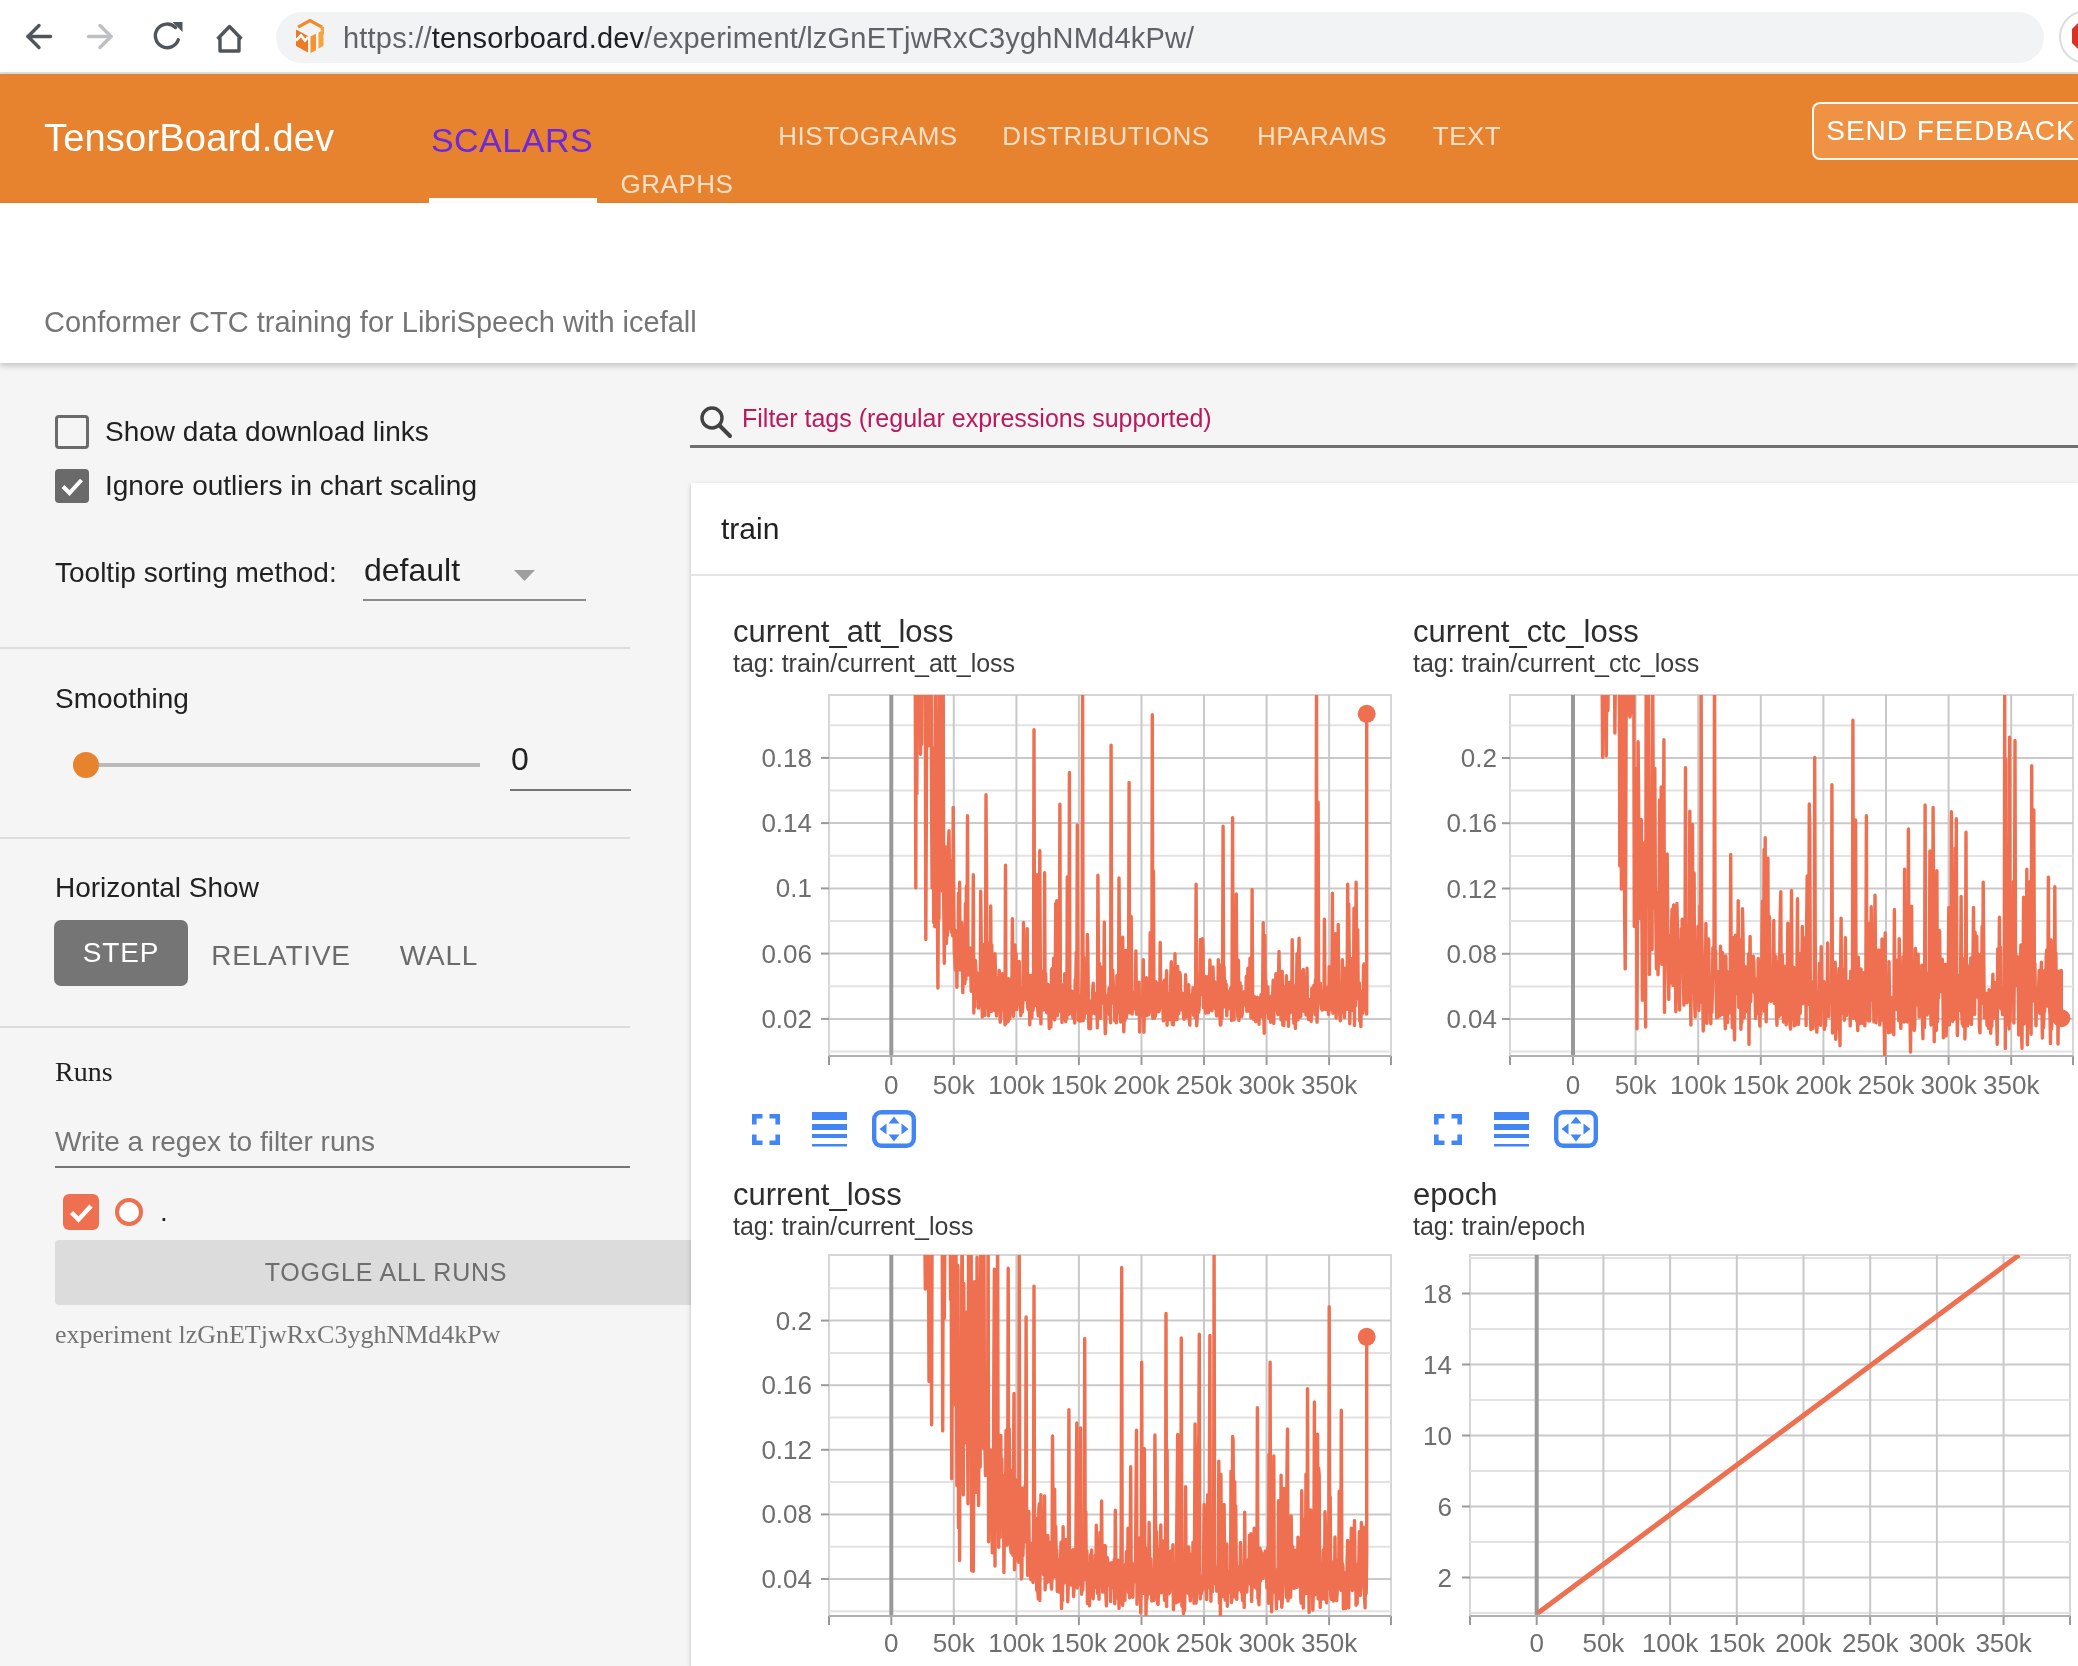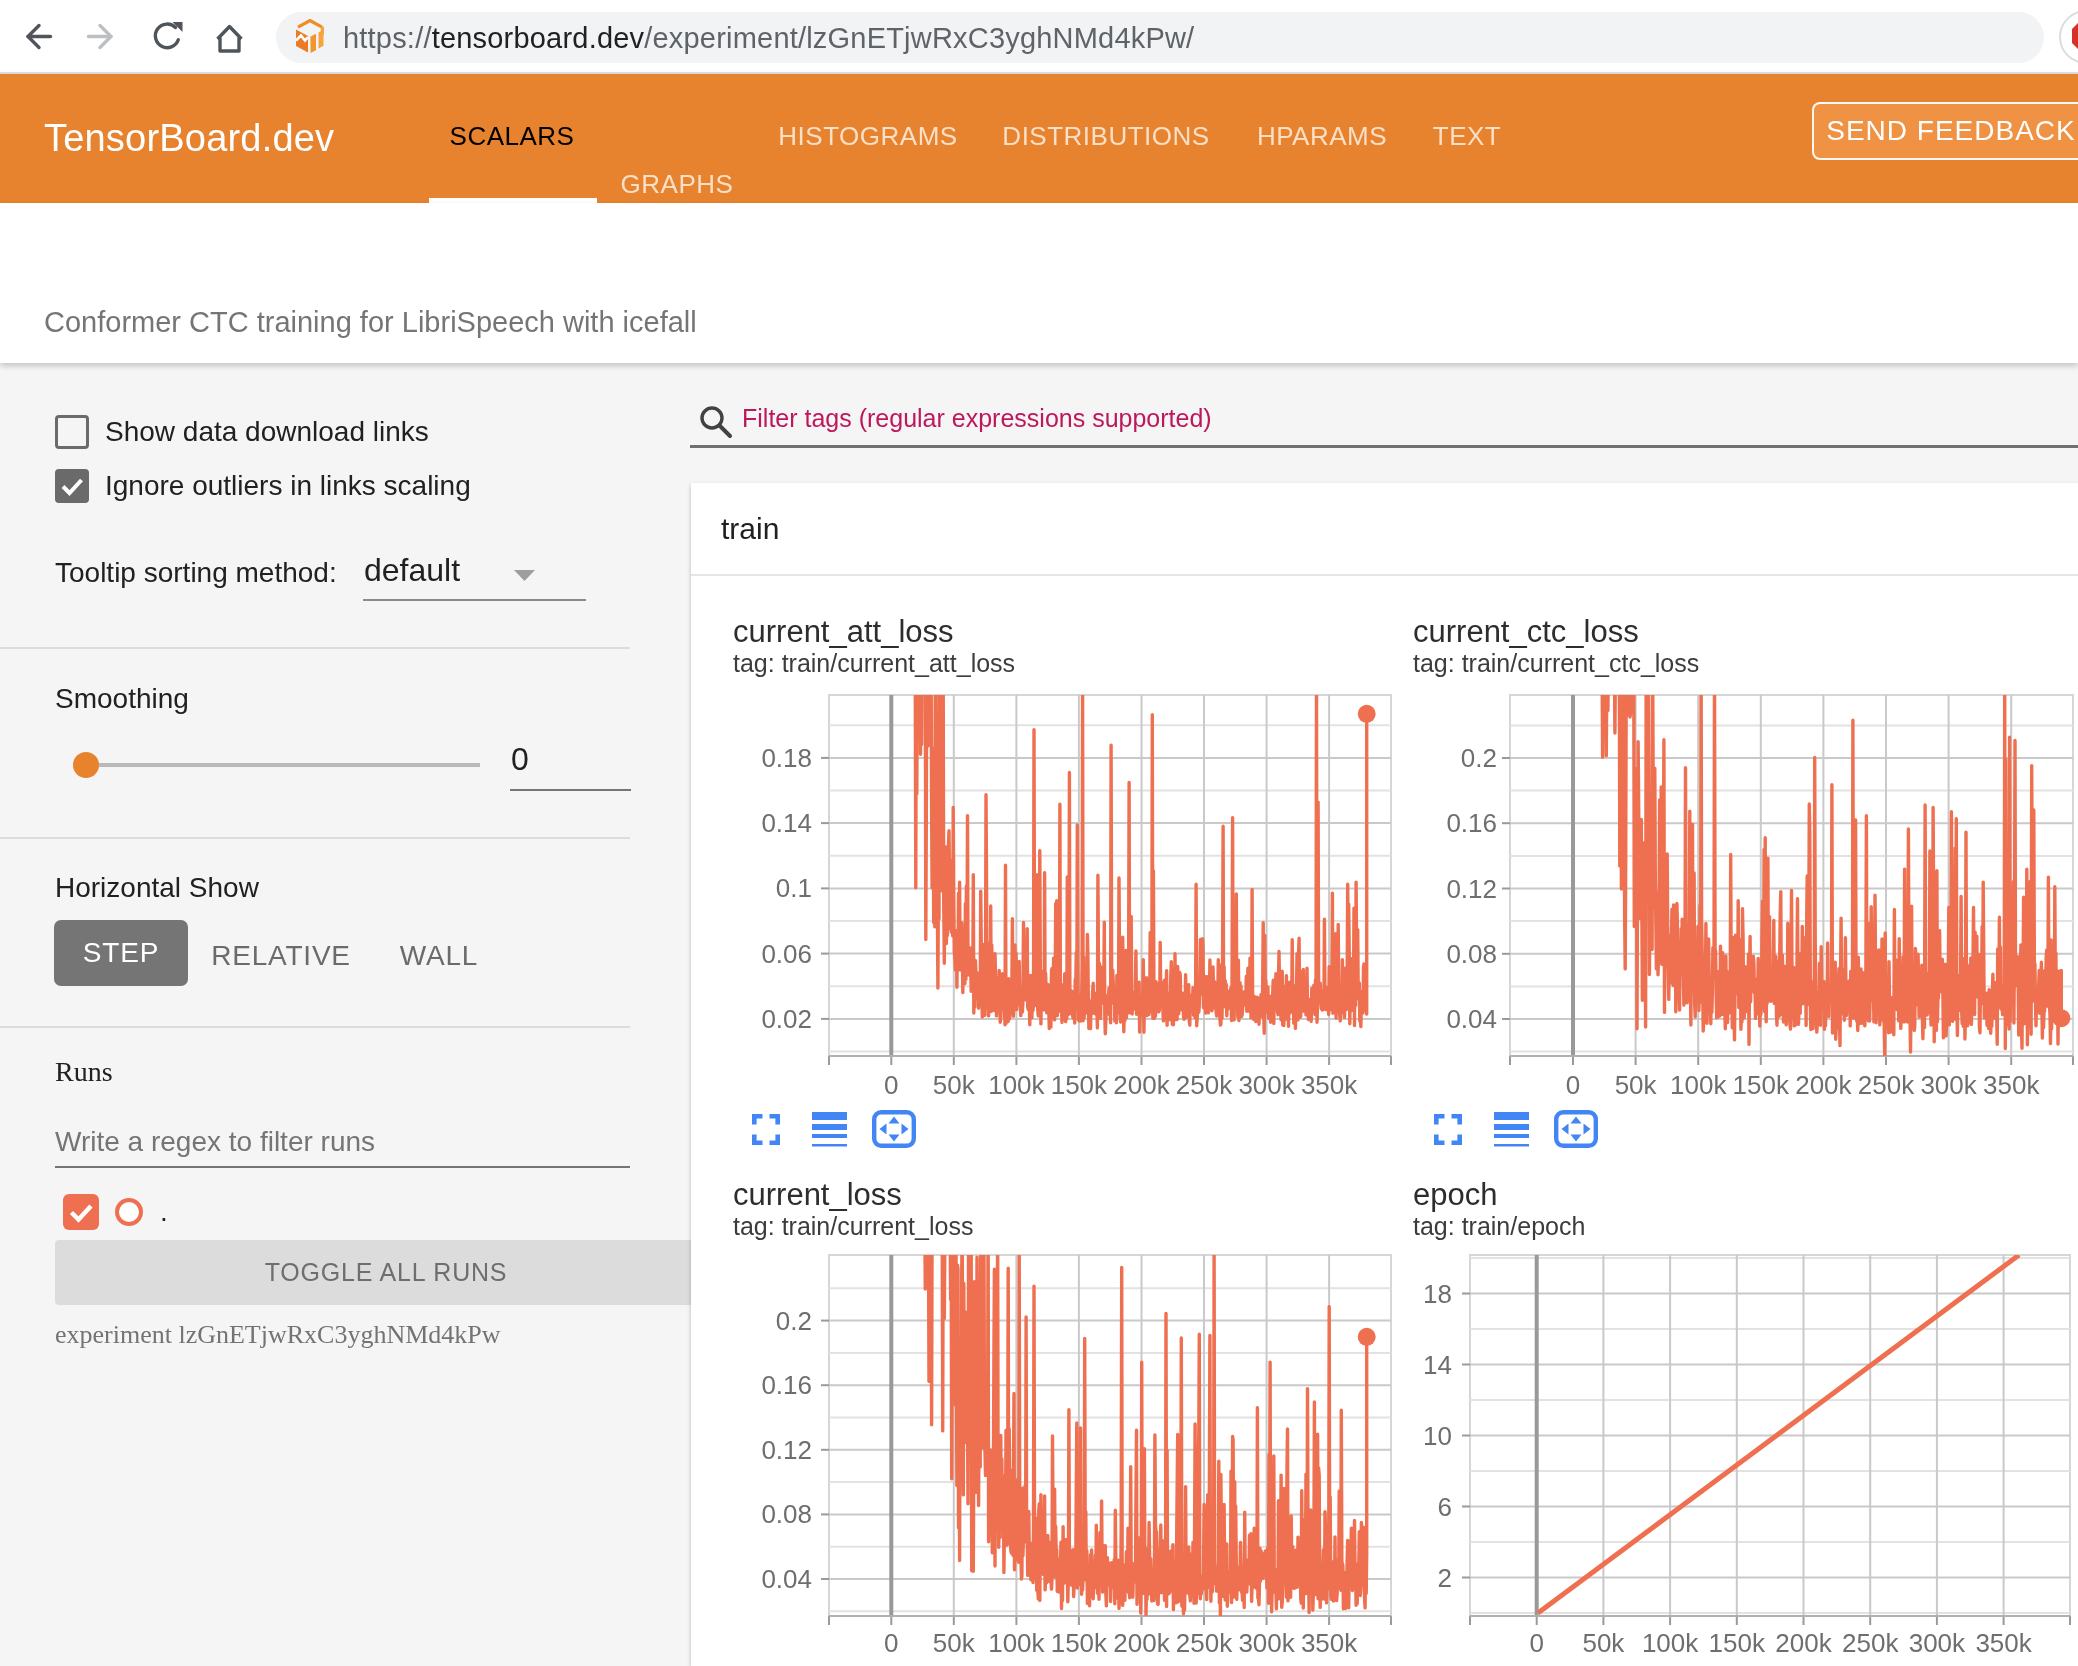--- a/index.html
+++ b/index.html
@@ -38,38 +38,38 @@
 </svg>
 <div class="abs" style="left:343px;top:22px;font-size:29px;color:#5f6368;letter-spacing:.2px;">https://<span style="color:#202124;">tensorboard.dev</span>/experiment/lzGnETjwRxC3yghNMd4kPw/</div>
 <svg class="abs" style="left:2052px;top:8px" width="26" height="58" viewBox="0 0 26 58">
   <circle cx="34" cy="29" r="26" fill="#fff" stroke="#dadce0" stroke-width="2"></circle>
   <path d="M27 14l14 0 7 7v14l-7 7h-14l-7-7v-14z" fill="#d93025"></path>
 </svg>
 
 <div class="abs" style="left:0;top:74px;width:2078px;height:129px;background:#e7832e;box-shadow:0 4px 8px rgba(0,0,0,.28);"></div>
 <div class="abs" style="left:44px;top:74px;height:129px;display:flex;align-items:center;color:#fff;font-size:38px;font-weight:500;letter-spacing:.2px;">TensorBoard.dev</div>
 <div class="abs" style="left:429px;top:198px;width:168px;height:5px;background:#fff;"></div>
-<div class="abs nav" style="left:512px;top:121px;transform:translateX(-50%);color:#000000;font-size:26px;letter-spacing:.5px;">SCALARS</div>
+<div class="abs nav" style="left:512px;top:121px;transform:translateX(-50%);color:#6d28d9;font-size:34px;letter-spacing:.5px;">SCALARS</div>
 <div class="abs nav" style="left:677px;top:121px;transform:translateX(-50%);color:rgba(255,246,238,.8);font-size:26px;letter-spacing:.5px;margin-top:48px;">GRAPHS</div>
 <div class="abs nav" style="left:868px;top:121px;transform:translateX(-50%);color:rgba(255,246,238,.8);font-size:26px;letter-spacing:.5px;">HISTOGRAMS</div>
 <div class="abs nav" style="left:1106px;top:121px;transform:translateX(-50%);color:rgba(255,246,238,.8);font-size:26px;letter-spacing:.5px;">DISTRIBUTIONS</div>
 <div class="abs nav" style="left:1322px;top:121px;transform:translateX(-50%);color:rgba(255,246,238,.8);font-size:26px;letter-spacing:.5px;">HPARAMS</div>
 <div class="abs nav" style="left:1467px;top:121px;transform:translateX(-50%);color:rgba(255,246,238,.8);font-size:26px;letter-spacing:.5px;">TEXT</div>
 <div class="abs" style="left:1812px;top:102px;width:278px;height:58px;background:#f09243;border:2px solid rgba(255,255,255,.95);border-radius:8px;color:#fff;font-size:28px;letter-spacing:1px;display:flex;align-items:center;justify-content:center;">SEND FEEDBACK</div>
 
 <div class="abs" style="left:0;top:203px;width:2078px;height:160px;background:#fff;box-shadow:0 3px 6px rgba(0,0,0,.2);"></div>
 <div class="abs" style="left:44px;top:306px;color:#757575;font-size:29px;">Conformer CTC training for LibriSpeech with icefall</div>
 
 <div class="abs" style="left:55px;top:415px;width:34px;height:34px;border:3px solid #6b6b6b;border-radius:4px;"></div>
 <div class="abs" style="left:105px;top:415px;height:34px;display:flex;align-items:center;color:#212121;font-size:28px;">Show data download links</div>
 <svg class="abs" style="left:55px;top:469px" width="34" height="34" viewBox="0 0 34 34">
     <rect width="34" height="34" rx="4" fill="#6a6a6a"></rect>
     <path d="M8 17.5l6.5 6.5L26.5 11" fill="none" stroke="#fff" stroke-width="4"></path>
   </svg>
-<div class="abs" style="left:105px;top:469px;height:34px;display:flex;align-items:center;color:#212121;font-size:28px;">Ignore outliers in links scaling</div>
+<div class="abs" style="left:105px;top:469px;height:34px;display:flex;align-items:center;color:#212121;font-size:28px;">Ignore outliers in chart scaling</div>
 <div class="abs" style="left:55px;top:557px;color:#212121;font-size:28px;">Tooltip sorting method:</div>
 <div class="abs" style="left:364px;top:552px;color:#212121;font-size:32px;">default</div>
 <svg class="abs" style="left:514px;top:570px" width="21" height="11" viewBox="0 0 21 11">
     <path d="M0 0h21L10.5 11z" fill="#9e9e9e"></path>
   </svg>
 <div class="abs" style="left:363px;top:599px;width:223px;height:2px;background:#8a8a8a;"></div>
 <div class="abs" style="left:0;top:647px;width:630px;height:2px;background:#dcdcdc;"></div>
 <div class="abs" style="left:55px;top:683px;color:#212121;font-size:28px;">Smoothing</div>
 <div class="abs" style="left:86px;top:763px;width:394px;height:4px;background:#b9b9b9;"></div>
 <div class="abs" style="left:73px;top:752px;width:26px;height:26px;border-radius:50%;background:#e8832d;"></div>

